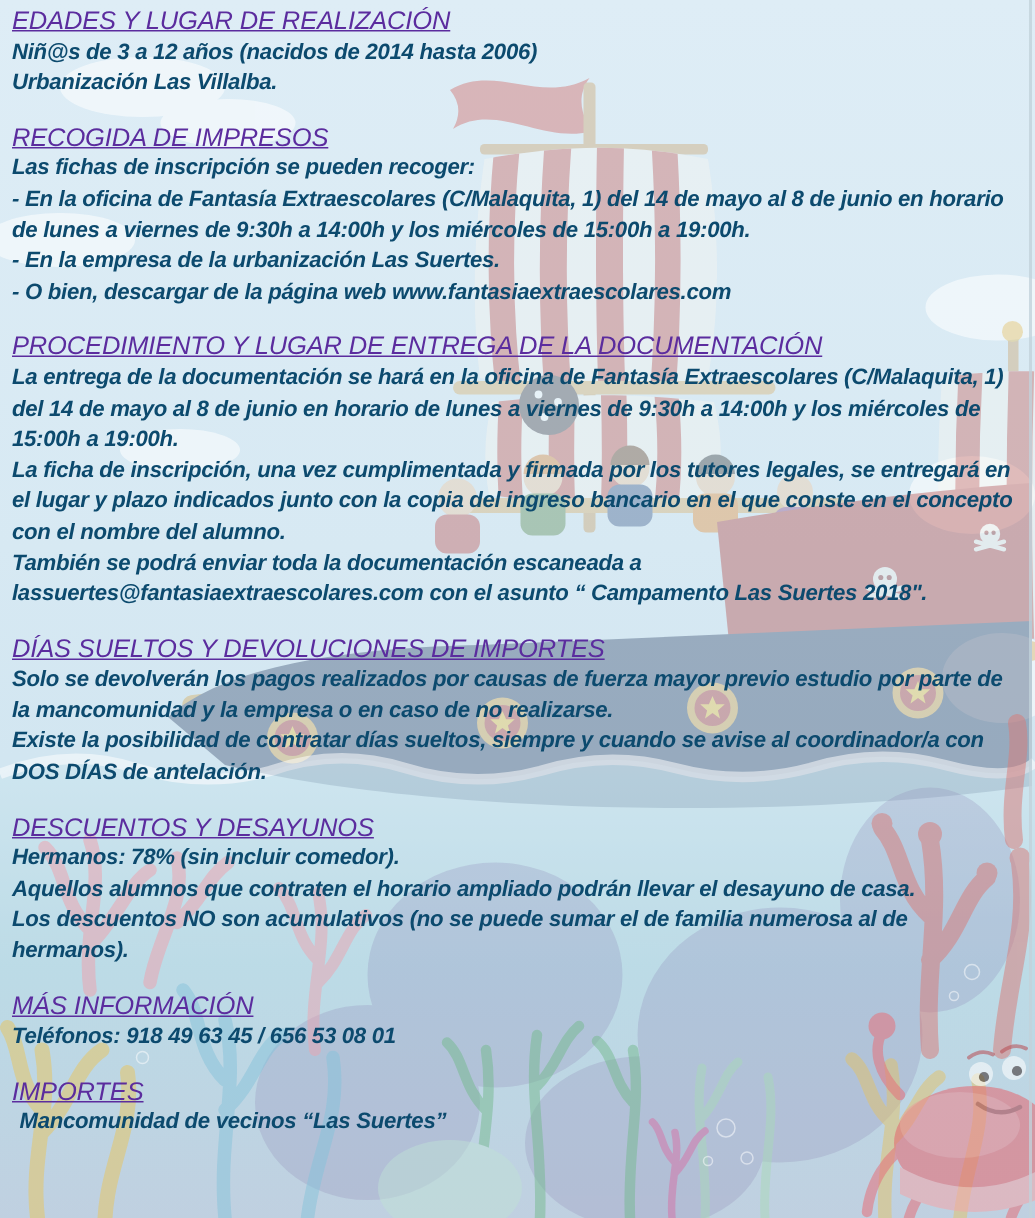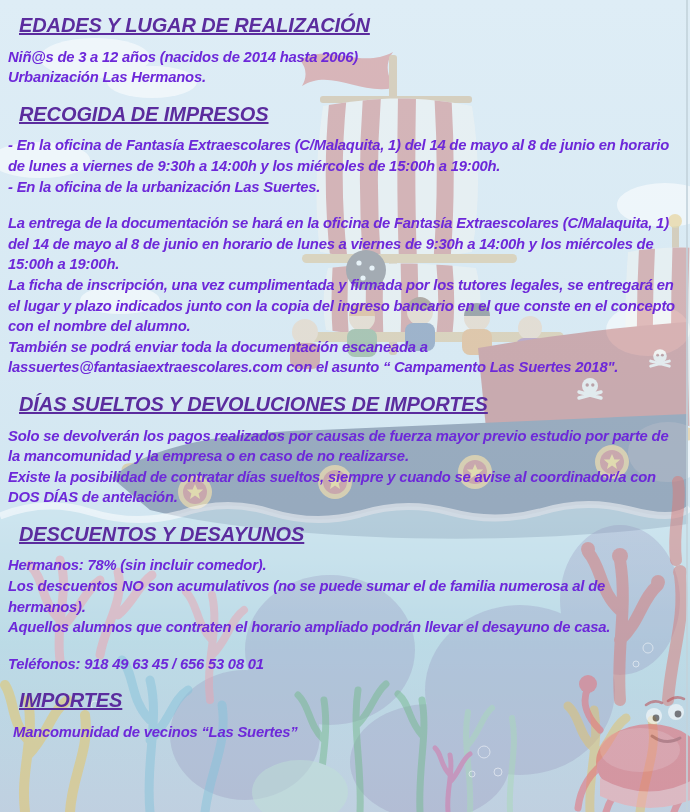--- a/index.html
+++ b/index.html
@@ -5,26 +5,26 @@
   html,body{margin:0;padding:0;}
   body{
     width:690px;height:812px;overflow:hidden;position:relative;
     font-family:"Liberation Sans",sans-serif;
     background:linear-gradient(180deg,#deedf6 0%,#d7e9f3 45%,#d2e6f1 62%,#cfe4ef 100%);
   }
   .bg{position:absolute;left:0;top:0;width:690px;height:812px;z-index:0;}
   main{position:relative;z-index:1;padding:4px 7px 0 8px;box-sizing:border-box;width:690px;}
   section{margin:0 0 16px 0;}
   h2{
-    margin:11px;font-size:20px;line-height:20.6px;font-weight:bold;font-style:italic;
+    margin:0;font-size:17px;line-height:20.6px;font-weight:normal;font-style:italic;
     color:#5b2c9e;text-decoration:underline;letter-spacing:-0.1px;
   }
   p{
     margin:0;font-size:14.8px;line-height:20.6px;font-weight:bold;font-style:italic;
-    color:#6d28d9;letter-spacing:-0.2px;
+    color:#0c4a6e;letter-spacing:-0.2px;
   }
   p.indent{padding-left:5px;}
 </style>
 </head>
 <body>
 
 <svg class="bg" viewBox="0 0 690 812" xmlns="http://www.w3.org/2000/svg" aria-hidden="true">
   <defs>
     <linearGradient id="seaG" x1="0" y1="0" x2="0" y2="1">
       <stop offset="0" stop-color="#cde6f0"></stop>
@@ -174,49 +174,53 @@
   </g>
 
   <rect x="686" y="0" width="2" height="812" fill="#c2d2db" opacity="0.8"></rect>
 </svg>
 
 <main>
 
   <section>
     <h2>EDADES Y LUGAR DE REALIZACIÓN</h2>
     <p>Niñ@s de 3 a 12 años (nacidos de 2014 hasta 2006)</p>
-    <p>Urbanización Las Hermanos.</p>
+    <p>Urbanización Las Villalba.</p>
   </section>
 
   <section>
     <h2>RECOGIDA DE IMPRESOS</h2>
+    <p>Las fichas de inscripción se pueden recoger:</p>
     <p>- En la oficina de Fantasía Extraescolares (C/Malaquita, 1) del 14 de mayo al 8 de junio en horario de lunes a viernes de 9:30h a 14:00h y los miércoles de 15:00h a 19:00h.</p>
-    <p>- En la oficina de la urbanización Las Suertes.</p>
-  </section>
-
-  <section>
+    <p>- En la empresa de la urbanización Las Suertes.</p>
+    <p>- O bien, descargar de la página web www.fantasiaextraescolares.com</p>
+  </section>
+
+  <section>
+    <h2>PROCEDIMIENTO Y LUGAR DE ENTREGA DE LA DOCUMENTACIÓN</h2>
     <p>La entrega de la documentación se hará en la oficina de Fantasía Extraescolares (C/Malaquita, 1) del 14 de mayo al 8 de junio en horario de lunes a viernes de 9:30h a 14:00h y los miércoles de 15:00h a 19:00h.</p>
     <p>La ficha de inscripción, una vez cumplimentada y firmada por los tutores legales, se entregará en el lugar y plazo indicados junto con la copia del ingreso bancario en el que conste en el concepto con el nombre del alumno.</p>
     <p>También se podrá enviar toda la documentación escaneada a lassuertes@fantasiaextraescolares.com con el asunto “ Campamento Las Suertes 2018".</p>
   </section>
 
   <section>
     <h2>DÍAS SUELTOS Y DEVOLUCIONES DE IMPORTES</h2>
     <p>Solo se devolverán los pagos realizados por causas de fuerza mayor previo estudio por parte de la mancomunidad y la empresa o en caso de no realizarse.</p>
     <p>Existe la posibilidad de contratar días sueltos, siempre y cuando se avise al coordinador/a con DOS DÍAS de antelación.</p>
   </section>
 
   <section>
     <h2>DESCUENTOS Y DESAYUNOS</h2>
     <p>Hermanos: 78% (sin incluir comedor).</p>
+    <p>Aquellos alumnos que contraten el horario ampliado podrán llevar el desayuno de casa.</p>
     <p>Los descuentos NO son acumulativos (no se puede sumar el de familia numerosa al de hermanos).</p>
-    <p>Aquellos alumnos que contraten el horario ampliado podrán llevar el desayuno de casa.</p>
-  </section>
-
-  <section>
+  </section>
+
+  <section>
+    <h2>MÁS INFORMACIÓN</h2>
     <p>Teléfonos: 918 49 63 45 / 656 53 08 01</p>
   </section>
 
   <section>
     <h2>IMPORTES</h2>
     <p class="indent">Mancomunidad de vecinos “Las Suertes”</p>
   </section>
 
 </main>
 

